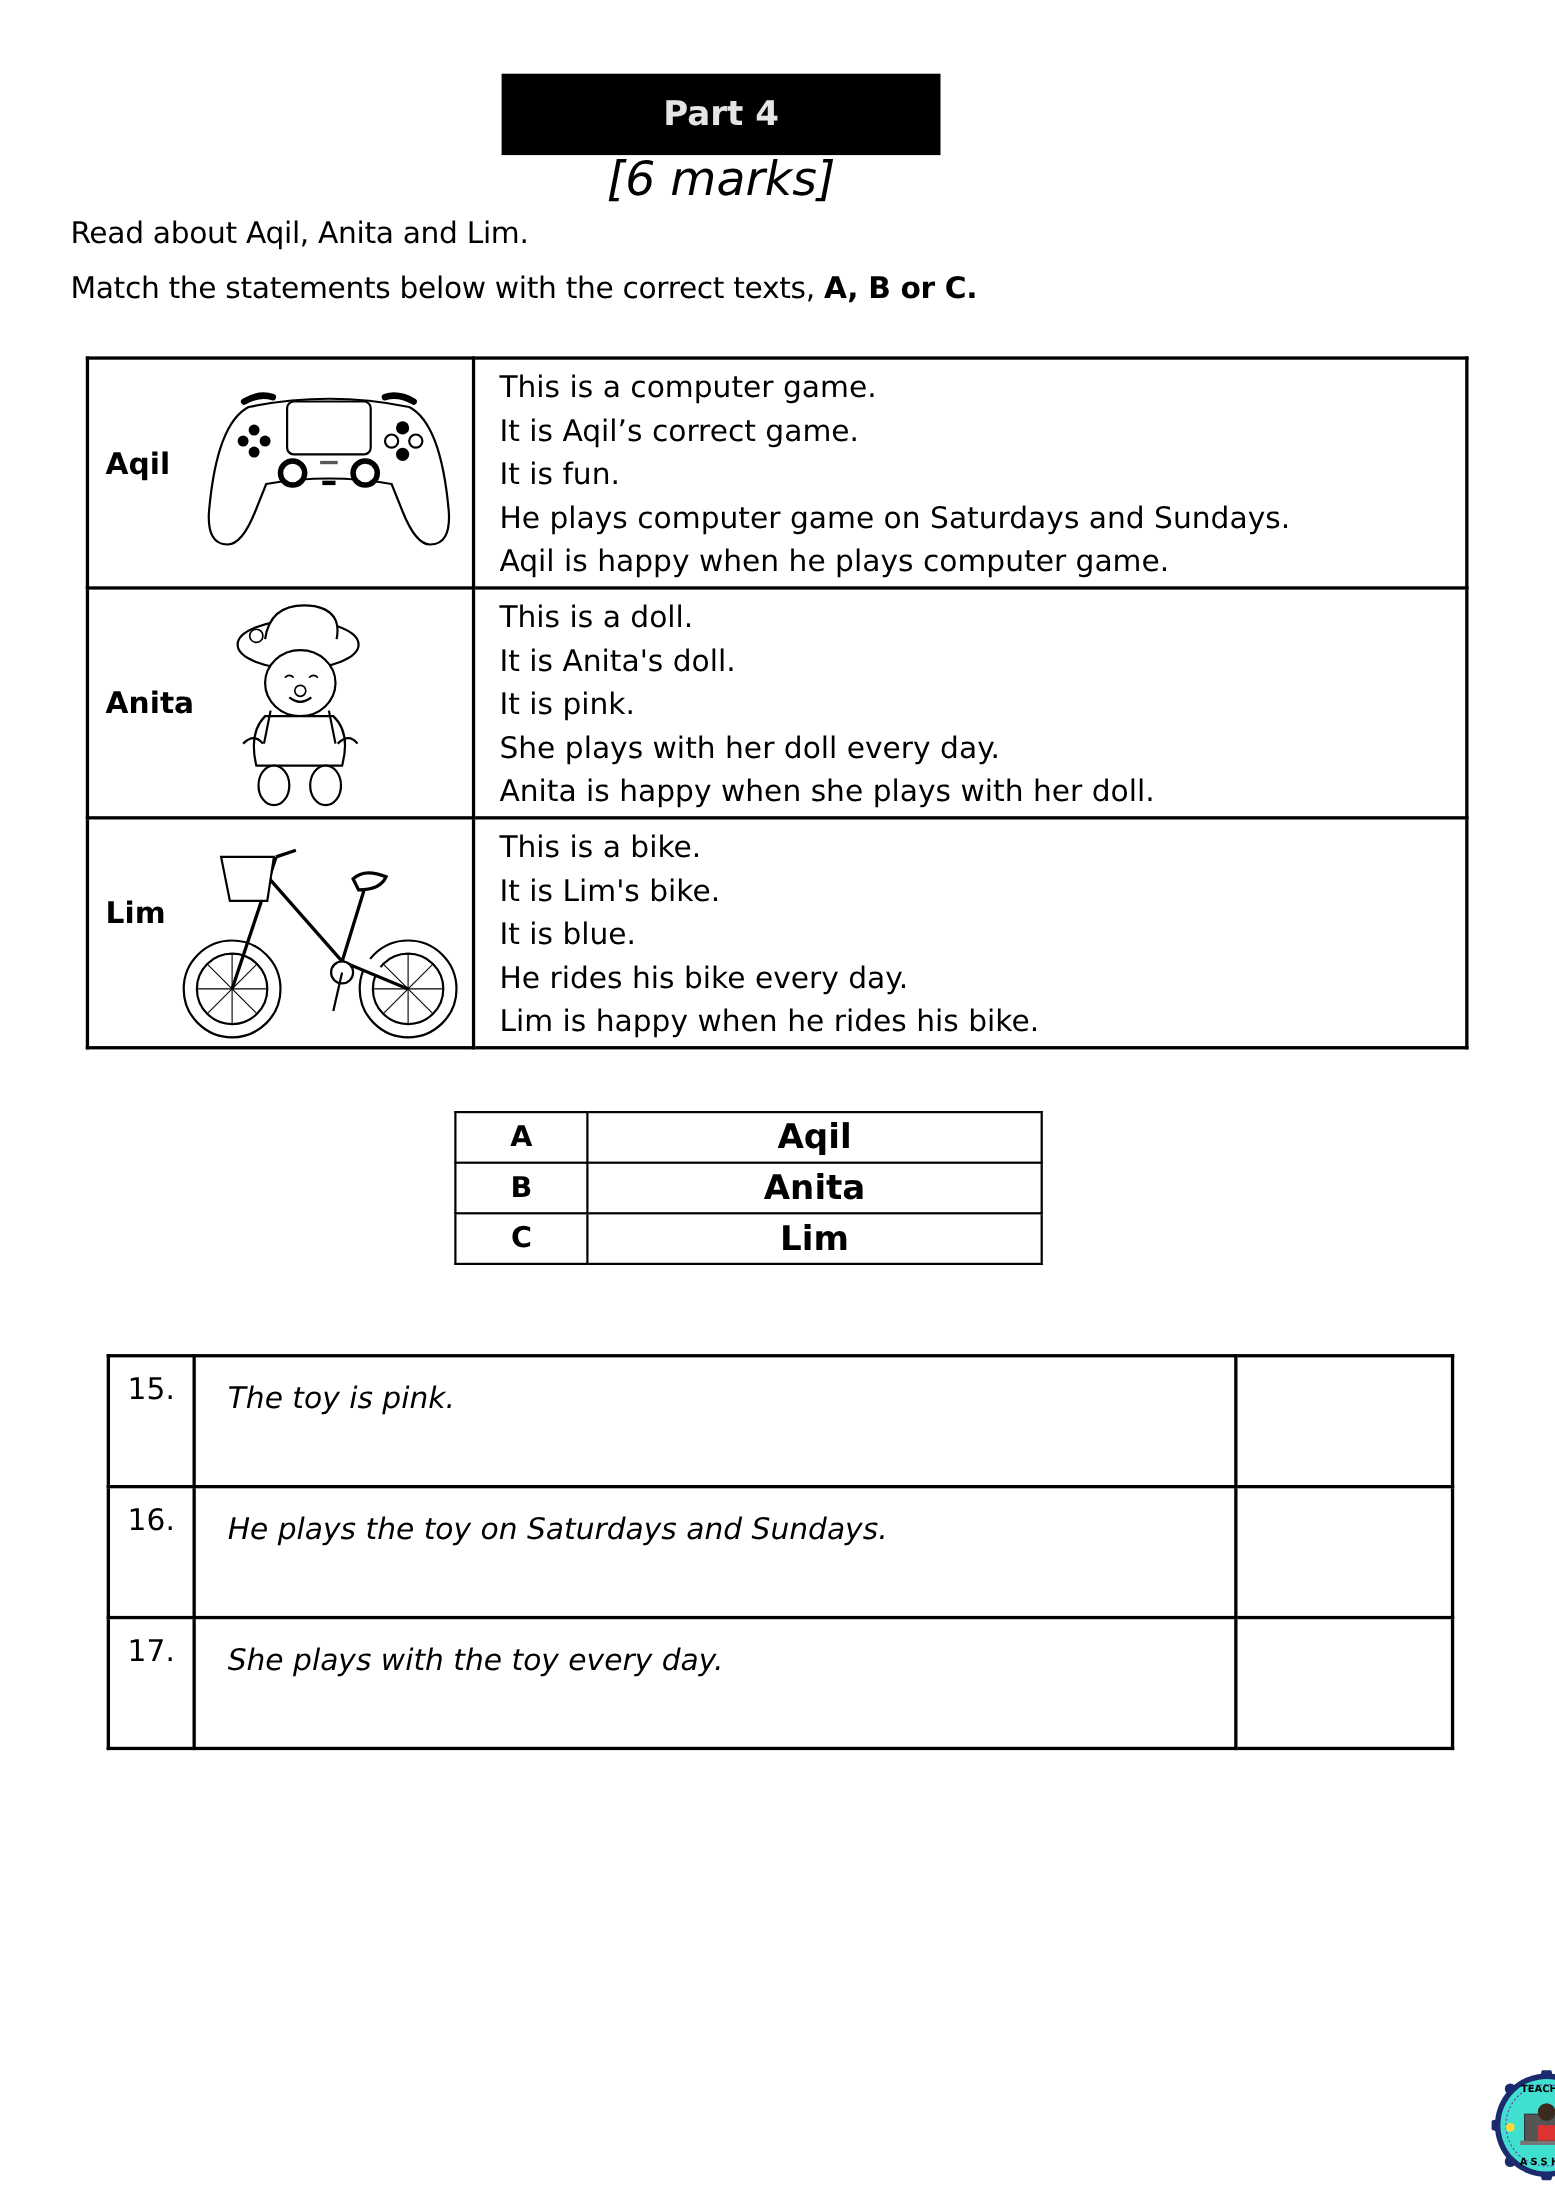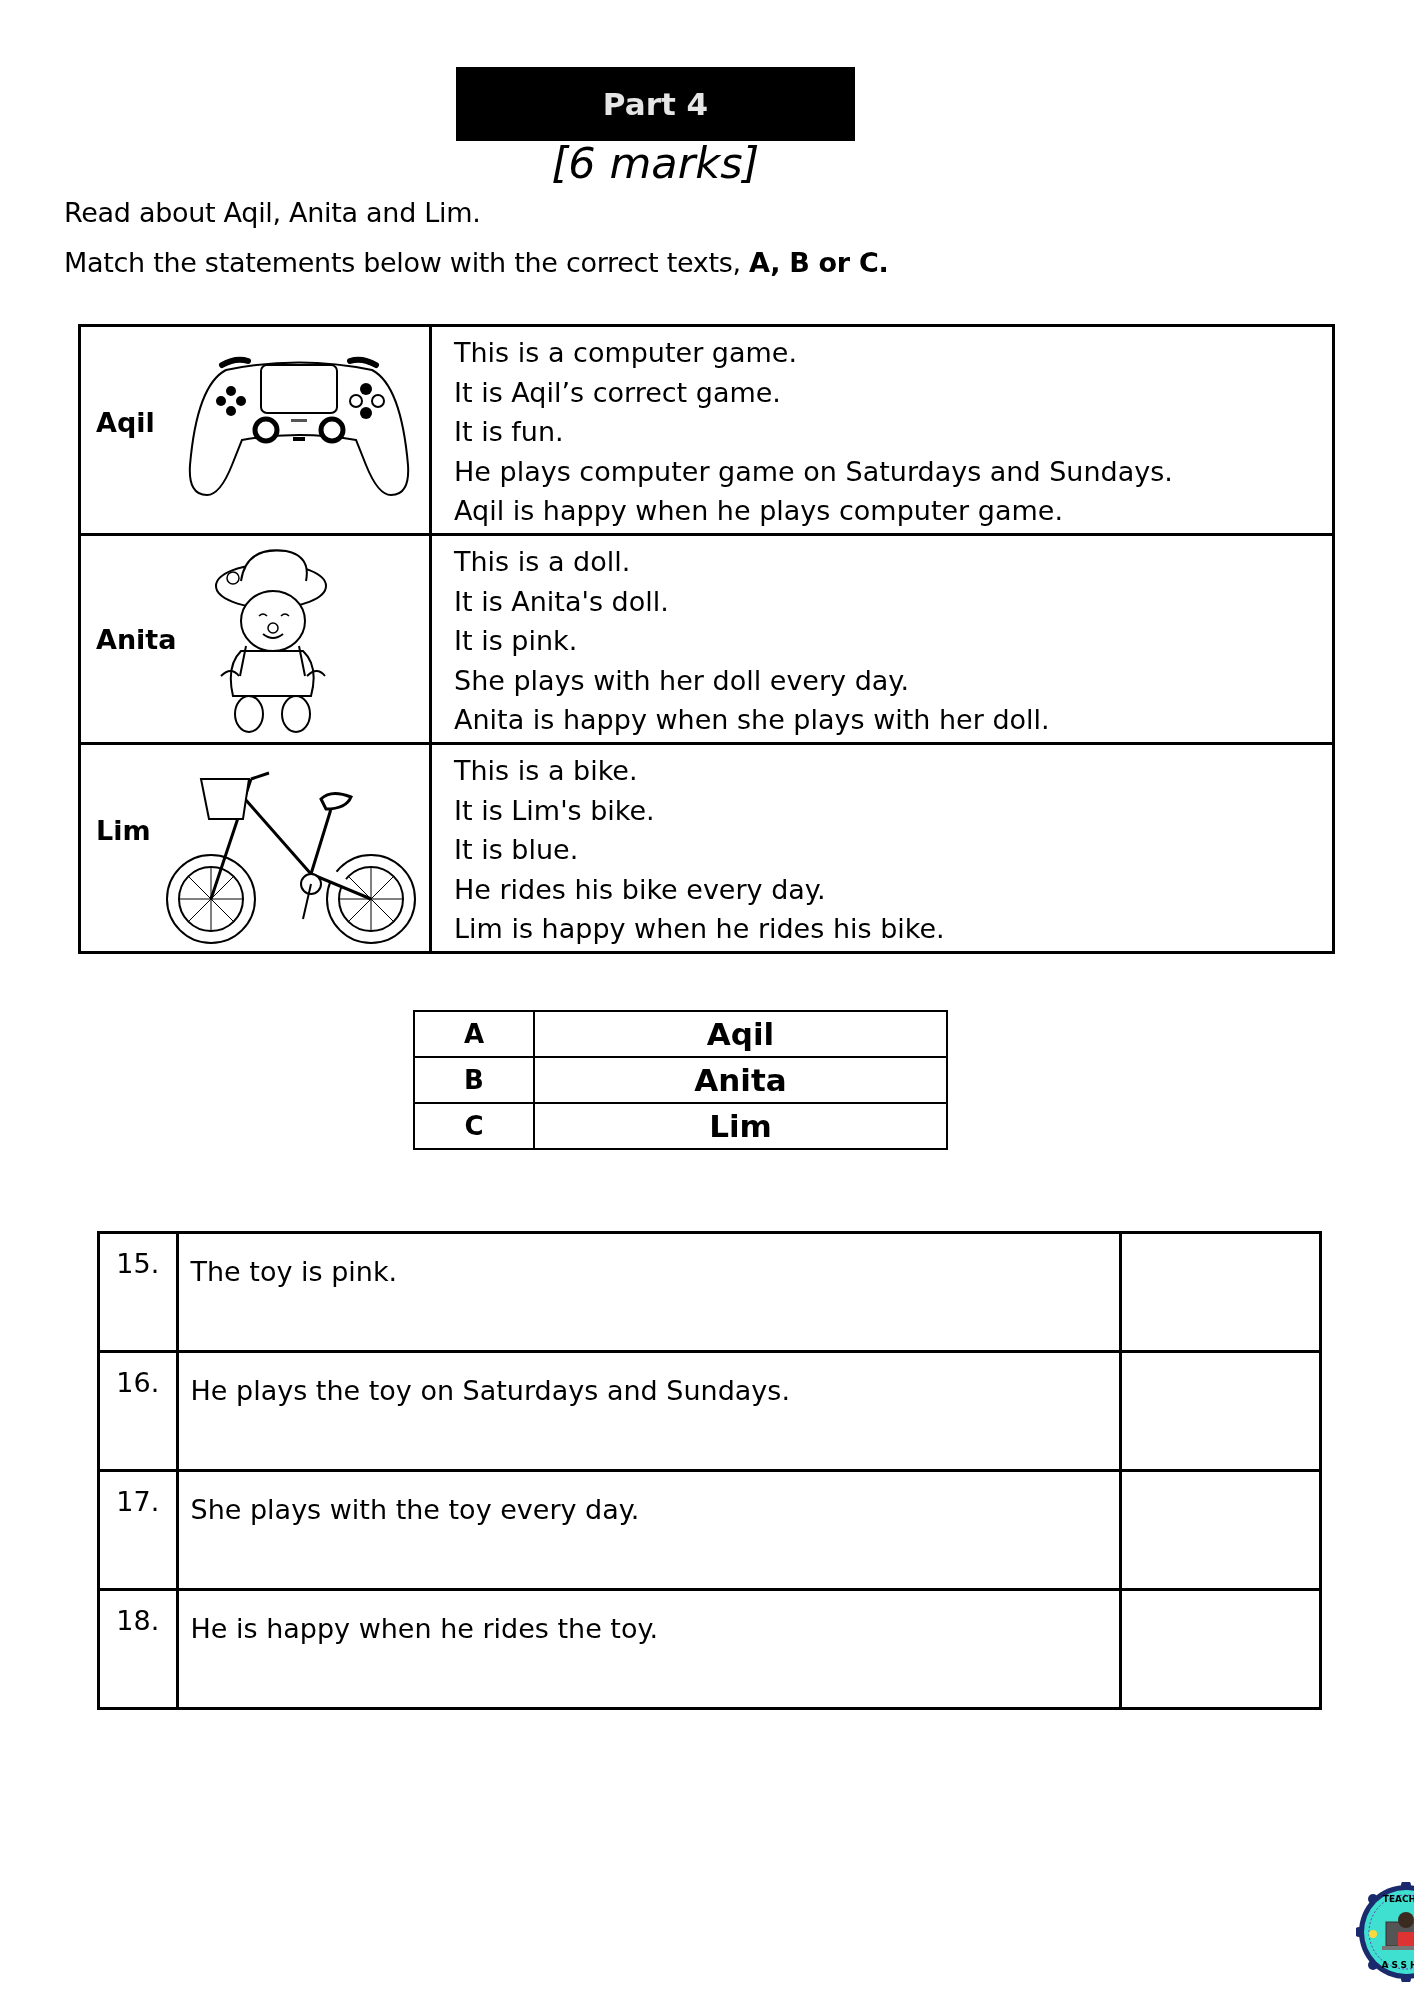--- a/index.html
+++ b/index.html
@@ -24,21 +24,21 @@
   .story-table .text { padding:6px 0 0 22px; font-size:27px; line-height:39.5px; }
 
   .key-table { left:413px; top:1010px; width:535px; }
   .key-table td { border:2px solid #000; height:44px; font-weight:bold;
                   text-align:center; font-size:31px; padding:0; }
   .key-table td.letter { width:118px; font-size:26px; }
 
   .q-table { left:97px; top:1231px; width:1225px; }
   .q-table td { border:3px solid #000; height:94px; vertical-align:top; padding:0; font-size:27px; }
   .q-table td.num { width:76px; text-align:center; padding-top:14px; }
-  .q-table td.stmt { width:940px; padding:22px 0 0 12px; }
+  .q-table td.stmt { width:940px; padding:22px 0 0 29px;font-style:italic; }
   .q-table td.ans { width:200px; }
 
   .logo { left:1356px; top:1882px; width:100px; height:100px; }
 </style>
 </head>
 <body>
 
 <div class="abs part-header">
   <span>Part 4</span>
 </div>
@@ -167,25 +167,20 @@
     <td class="ans"></td>
   </tr>
   <tr>
     <td class="num">16.</td>
     <td class="stmt">He plays the toy on Saturdays and Sundays.</td>
     <td class="ans"></td>
   </tr>
   <tr>
     <td class="num">17.</td>
     <td class="stmt">She plays with the toy every day.</td>
-    <td class="ans"></td>
-  </tr>
-  <tr>
-    <td class="num">18.</td>
-    <td class="stmt">He is happy when he rides the toy.</td>
     <td class="ans"></td>
   </tr>
 </tbody>
   </table>
 
 <div class="abs logo">
   <svg width="100" height="100" viewBox="0 0 100 100">
     <g fill="#1a2a6c">
       <circle cx="50" cy="50" r="47"></circle>
       <circle cx="50" cy="3" r="5"></circle>

